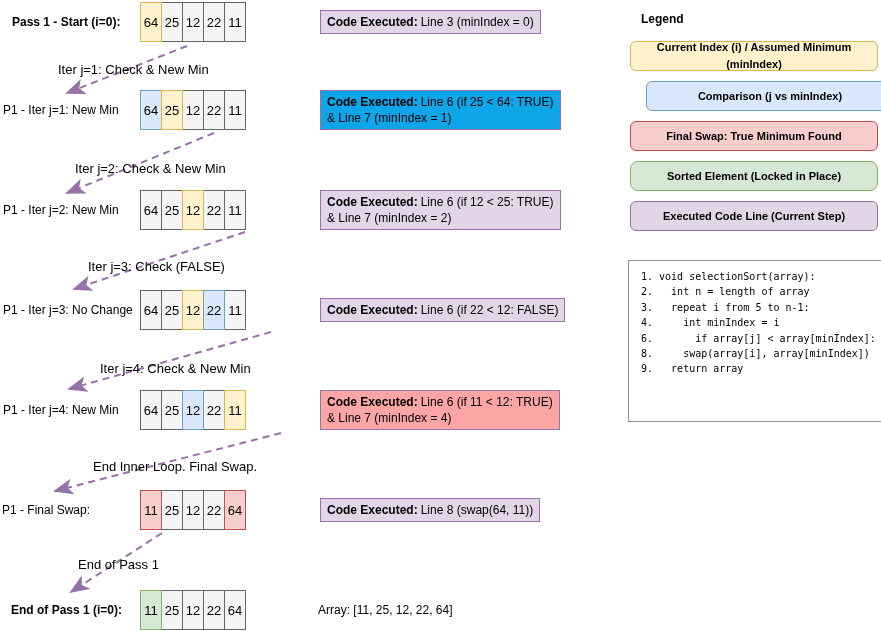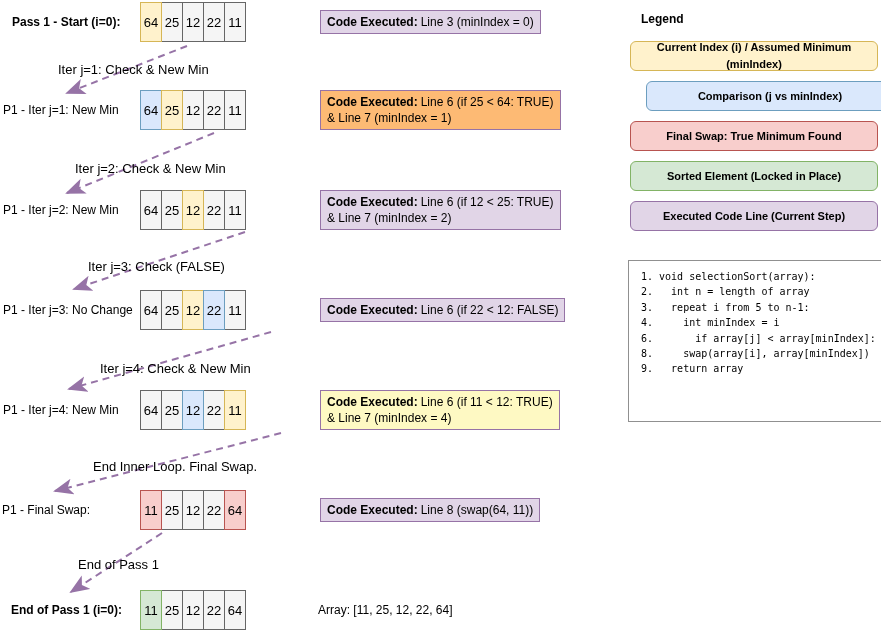--- a/index.html
+++ b/index.html
@@ -94,21 +94,21 @@
 <div class="arrow-label" style="left:58px; top:62px">Iter j=1: Check &amp; New Min</div>
 
 <div class="row-label" style="left:3px; top:110px">P1 - Iter j=1: New Min</div>
 <div class="array" style="left:140px; top:90px">
   <div class="cell s-compare" style="background-color: rgb(218, 232, 252); border-color: rgb(108, 158, 191);">64</div>
   <div class="cell s-current" style="background-color: rgb(255, 242, 204); border-color: rgb(214, 182, 86);">25</div>
   <div class="cell s-plain" style="background-color: rgb(245, 245, 245); border-color: rgb(102, 102, 102);">12</div>
   <div class="cell s-plain" style="background-color: rgb(245, 245, 245); border-color: rgb(102, 102, 102);">22</div>
   <div class="cell s-plain" style="background-color: rgb(245, 245, 245); border-color: rgb(102, 102, 102);">11</div>
 </div>
-<div class="codebox s-executed" style="top: 110px; background-color: #fdba74; border-color: rgb(150, 115, 166);">
+<div class="codebox s-executed" style="top: 110px; background-color: #0ea5e9; border-color: rgb(150, 115, 166);">
   <span class="cl"><b>Code Executed:</b><span>Line 6 (if 25 &lt; 64: TRUE)</span></span>
   <span class="cl">&amp; Line 7 (minIndex = 1)</span>
 </div>
 
 <div class="arrow-label" style="left:75px; top:161px">Iter j=2: Check &amp; New Min</div>
 
 <div class="row-label" style="left:3px; top:210px">P1 - Iter j=2: New Min</div>
 <div class="array" style="left:140px; top:190px">
   <div class="cell s-plain" style="background-color: rgb(245, 245, 245); border-color: rgb(102, 102, 102);">64</div>
   <div class="cell s-plain" style="background-color: rgb(245, 245, 245); border-color: rgb(102, 102, 102);">25</div>
@@ -139,21 +139,21 @@
 <div class="arrow-label" style="left:100px; top:361px">Iter j=4: Check &amp; New Min</div>
 
 <div class="row-label" style="left:3px; top:410px">P1 - Iter j=4: New Min</div>
 <div class="array" style="left:140px; top:390px">
   <div class="cell s-plain" style="background-color: rgb(245, 245, 245); border-color: rgb(102, 102, 102);">64</div>
   <div class="cell s-plain" style="background-color: rgb(245, 245, 245); border-color: rgb(102, 102, 102);">25</div>
   <div class="cell s-compare" style="background-color: rgb(218, 232, 252); border-color: rgb(108, 158, 191);">12</div>
   <div class="cell s-plain" style="background-color: rgb(245, 245, 245); border-color: rgb(102, 102, 102);">22</div>
   <div class="cell s-current" style="background-color: rgb(255, 242, 204); border-color: rgb(214, 182, 86);">11</div>
 </div>
-<div class="codebox s-executed" style="top: 410px; background-color: #fef9c3; border-color: rgb(150, 115, 166);">
+<div class="codebox s-executed" style="top: 410px; background-color: #fca5a5; border-color: rgb(150, 115, 166);">
   <span class="cl"><b>Code Executed:</b><span>Line 6 (if 11 &lt; 12: TRUE)</span></span>
   <span class="cl">&amp; Line 7 (minIndex = 4)</span>
 </div>
 
 <div class="arrow-label" style="left:93px; top:459px">End Inner Loop. Final Swap.</div>
 
 <div class="row-label" style="left:2px; top:510px">P1 - Final Swap:</div>
 <div class="array" style="left:140px; top:490px">
   <div class="cell s-swap" style="background-color: rgb(248, 206, 204); border-color: rgb(184, 84, 80);">11</div>
   <div class="cell s-plain" style="background-color: rgb(245, 245, 245); border-color: rgb(102, 102, 102);">25</div>
@@ -175,21 +175,21 @@
   <div class="cell s-plain" style="background-color: rgb(245, 245, 245); border-color: rgb(102, 102, 102);">12</div>
   <div class="cell s-plain" style="background-color: rgb(245, 245, 245); border-color: rgb(102, 102, 102);">22</div>
   <div class="cell s-plain" style="background-color: rgb(245, 245, 245); border-color: rgb(102, 102, 102);">64</div>
 </div>
 <div class="array-note" style="left:318px; top:610px">Array: [11, 25, 12, 22, 64]</div>
 
 <div class="legend-title">Legend</div>
 <div class="legend-item s-current" style="top: 41px; background-color: rgb(255, 242, 204); border-color: rgb(214, 182, 86);">Current Index (i) / Assumed Minimum (minIndex)</div>
 <div class="legend-item s-compare" style="top: 81px; background-color: rgb(218, 232, 252); border-color: rgb(108, 158, 191); margin-left: 16px;">Comparison (j vs minIndex)</div>
 <div class="legend-item s-swap" style="top: 121px; background-color: rgb(248, 206, 204); border-color: rgb(184, 84, 80);">Final Swap: True Minimum Found</div>
-<div class="legend-item s-sorted" style="top: 161px; background-color: rgb(213, 232, 212); border-color: rgb(130, 179, 102);">Sorted Element (Locked in Place)</div>
+<div class="legend-item s-sorted" style="top: 161px; background-color: rgb(213, 232, 212); border-color: rgb(130, 179, 102); border-radius: 8px;">Sorted Element (Locked in Place)</div>
 <div class="legend-item s-executed" style="top: 201px; background-color: rgb(225, 213, 231); border-color: rgb(150, 115, 166);">Executed Code Line (Current Step)</div>
 
 <div class="code-panel">
   <div class="code-line">1. void selectionSort(array):</div>
   <div class="code-line">2.   int n = length of array</div>
   <div class="code-line">3.   repeat i from 5 to n-1:</div>
   <div class="code-line">4.     int minIndex = i</div>
   <div class="code-line">6.       if array[j] &lt; array[minIndex]:</div>
   <div class="code-line">8.     swap(array[i], array[minIndex])</div>
   <div class="code-line">9.   return array</div>

